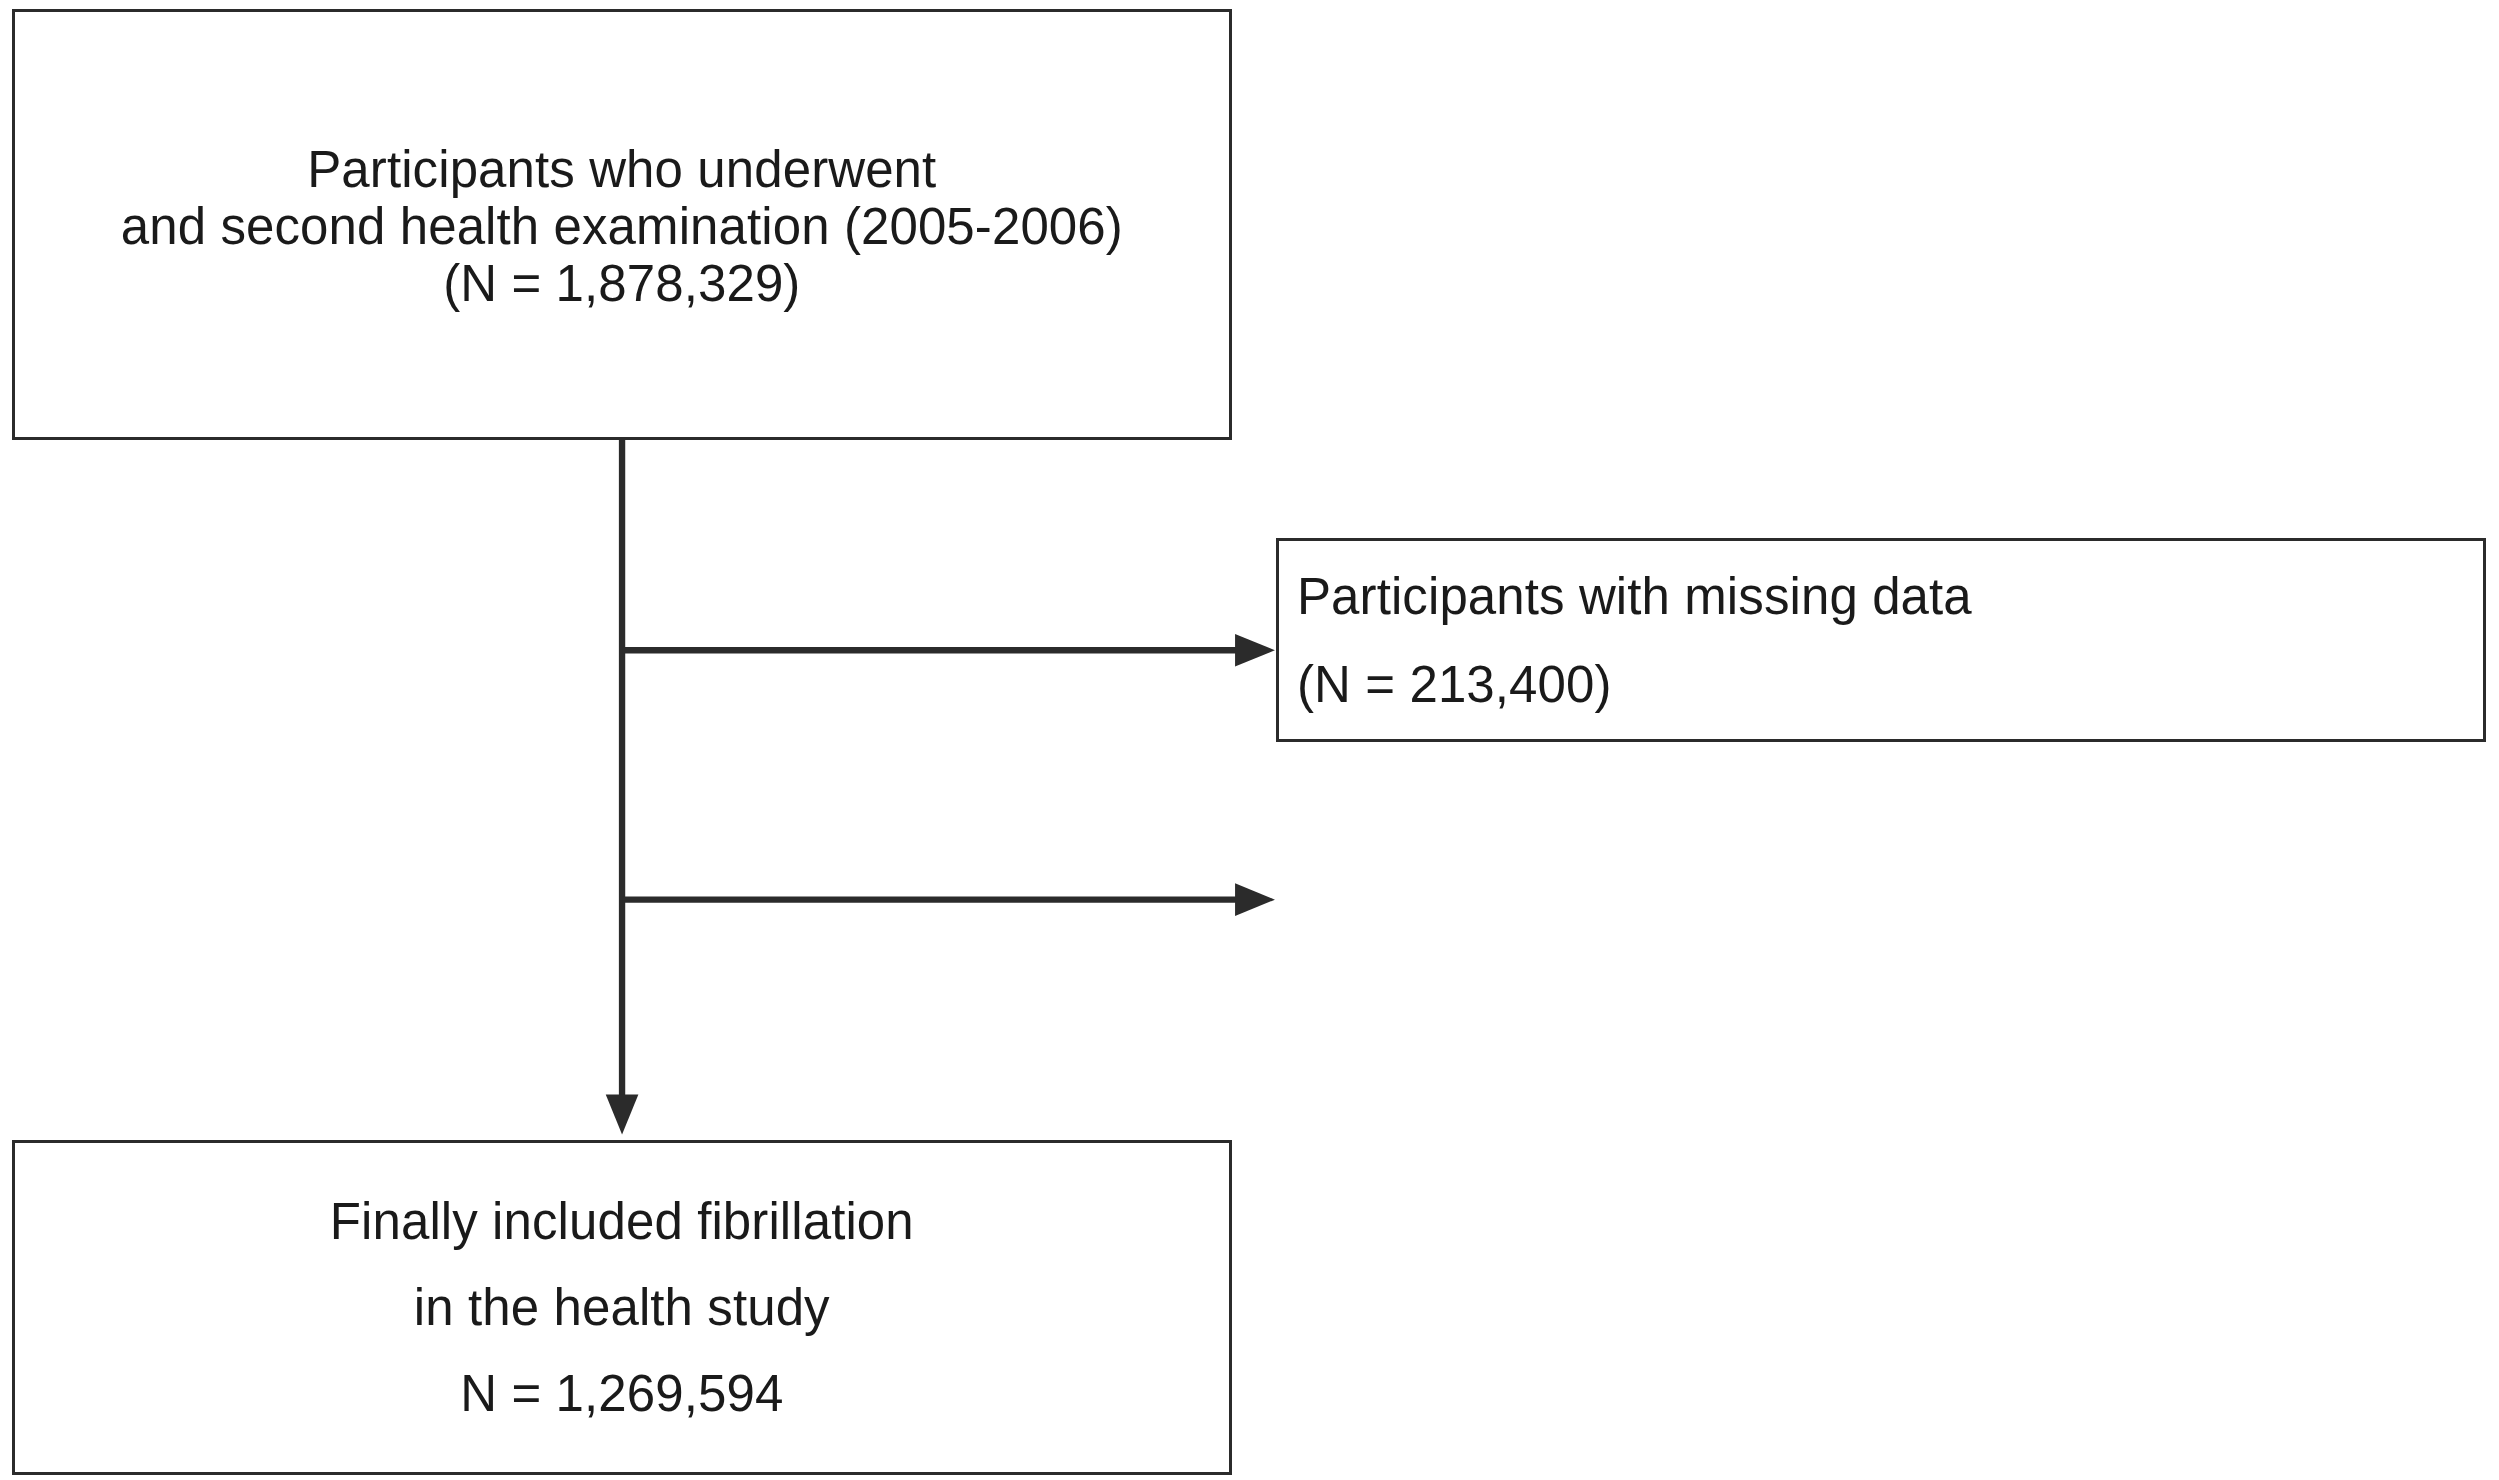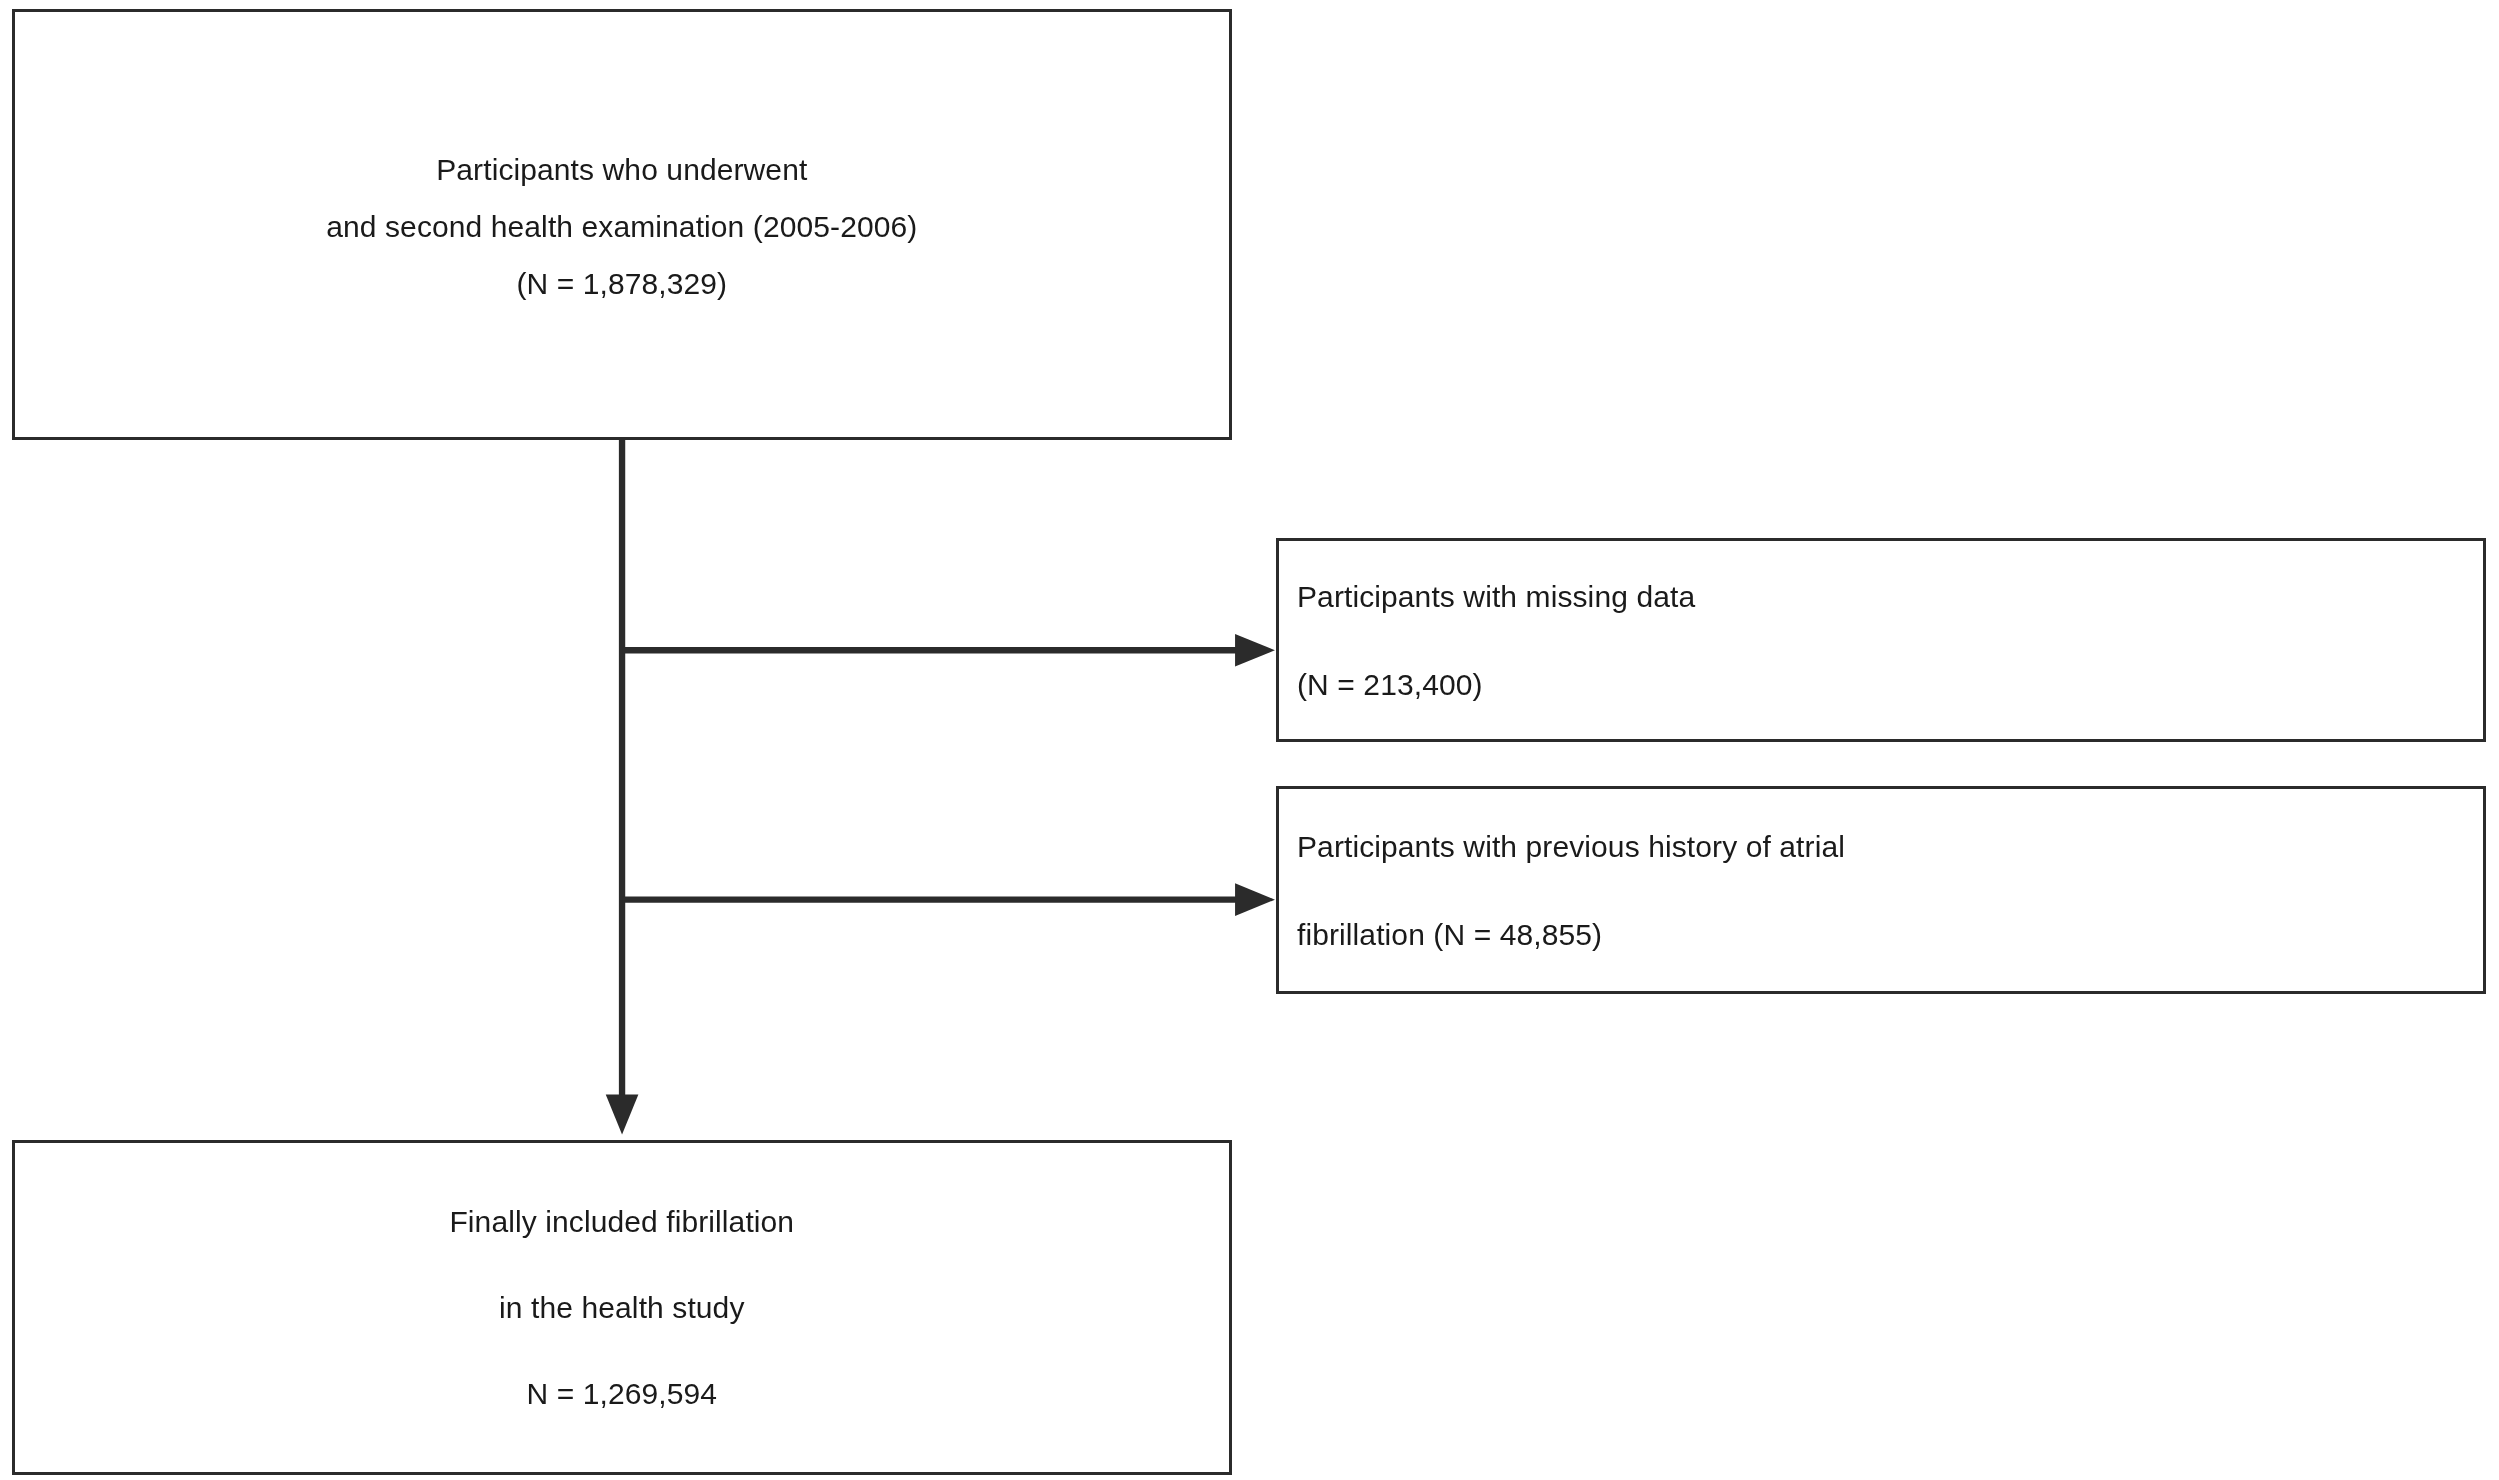--- a/index.html
+++ b/index.html
@@ -25,21 +25,21 @@
   }
   .node-box {
     position: absolute;
     box-sizing: border-box;
     border: 3.6px solid #2b2b2b;
     background: #ffffff;
     display: flex;
     flex-direction: column;
     justify-content: center;
     color: #1a1a1a;
-    font-size: 30px;
+    font-size: 51px;
     line-height: 57px;
     letter-spacing: 0.1px;
   }
   .node-box.centered {
     align-items: center;
     text-align: center;
   }
   .node-box.leftal {
     align-items: flex-start;
     text-align: left;
@@ -83,24 +83,20 @@
     <span class="node-line">Participants who underwent</span>
     <span class="node-line">and second health examination (2005-2006)</span>
     <span class="node-line">(N = 1,878,329)</span>
   </div>
 
   <div class="node-box leftal" id="box-missing">
     <span class="node-line">Participants with missing data</span>
     <span class="node-line">(N = 213,400)</span>
   </div>
 
-  <div class="node-box leftal" id="box-afib">
-    <span class="node-line">Participants with previous history of atrial</span>
-    <span class="node-line">fibrillation (N = 48,855)</span>
-  </div>
 
   <div class="node-box centered" id="box-included">
     <span class="node-line">Finally included fibrillation</span>
     <span class="node-line">in the health study</span>
     <span class="node-line">N = 1,269,594</span>
   </div>
 
 </div>
 
 

